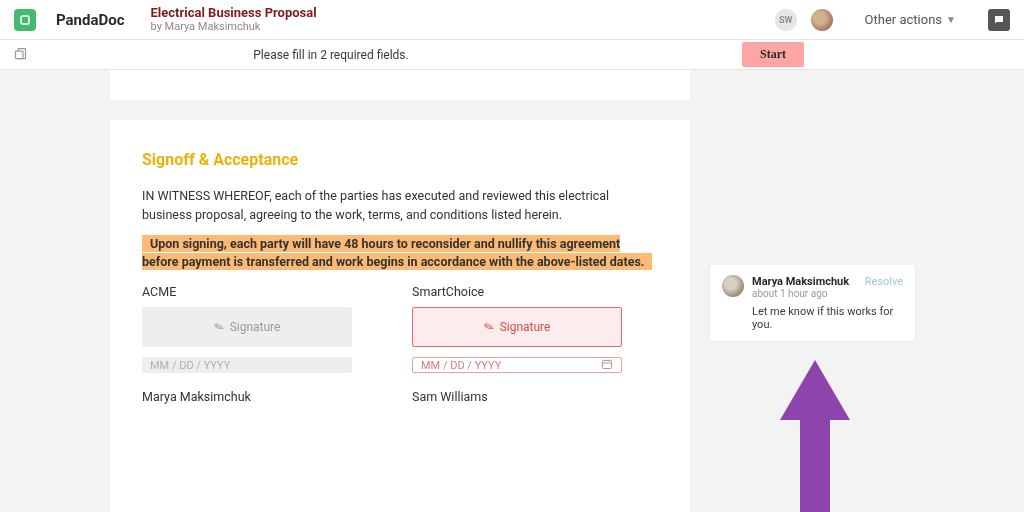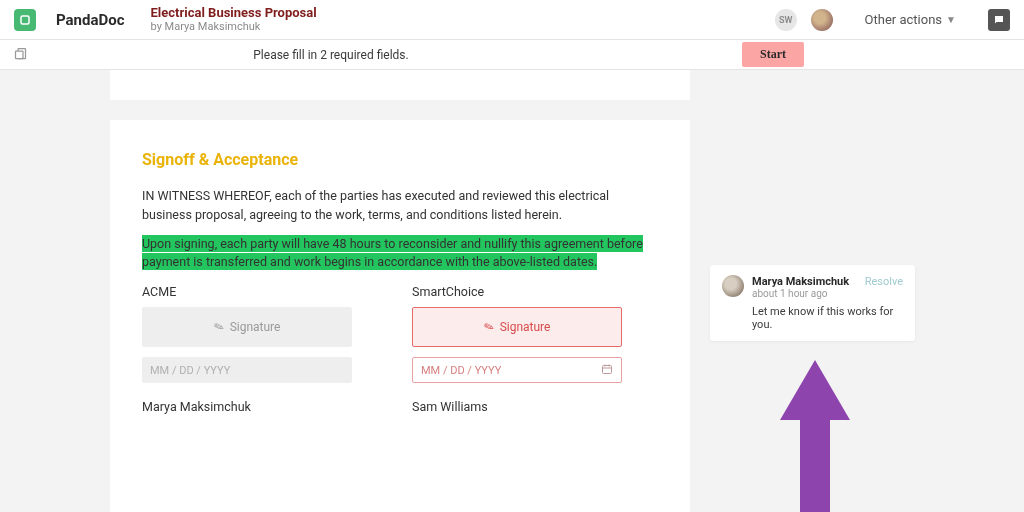--- a/index.html
+++ b/index.html
@@ -62,32 +62,32 @@
   }
   .page-stub {
     position:absolute; left:110px; top:0; width:580px; height:30px; background:#fff;
   }
   .page {
     position:absolute; left:110px; top:50px; width:580px; height:400px;
     background:#fff; padding: 30px 32px;
   }
   .section-title { color:#eab308; font-weight:700; font-size:16px; margin-bottom:18px;}
   .body-text { font-size:12.5px; color:#333; line-height:1.5; margin-bottom:10px;}
-  .hl { background:#22c55e; padding:1px 0;}
+  .hl { background:#fdba74; padding:1px 8px;font-weight:bold;}
   .sig-row { display:flex; gap:60px; margin-top:12px;}
   .sig-col { width:210px; }
   .sig-label { font-size:12.5px; color:#333; margin-bottom:8px;}
   .sig-box {
     height:40px; border-radius:2px; display:flex; align-items:center; justify-content:center;
     gap:6px; font-size:12px; margin-bottom:10px;
   }
   .sig-box.gray { background:#eeeeee; color:#9a9a9a; }
   .sig-box.red { background:#fdecec; border:1px solid #e76b6b; color:#d84c4c; }
   .date-box {
-    height:26px; font-size:11px; padding:0 8px; display:flex; align-items:center;
+    height:16px; font-size:11px; padding:0 8px; display:flex; align-items:center;
     border-radius:2px; justify-content:space-between;
   }
   .date-box.gray { background:#eeeeee; color:#b0b0b0; }
   .date-box.red  { background:#fff; border:1px solid #e9a0a0; color:#d78080; }
   .signer-name { font-size:12.5px; color:#333; margin-top:16px;}
   .comment-card {
     position:absolute; left:710px; top:195px; width:205px; background:#fff;
     border-radius:3px; padding:10px 12px; box-shadow:0 1px 3px rgba(0,0,0,0.06);
   }
   .comment-head { display:flex; align-items:flex-start; gap:8px;}

